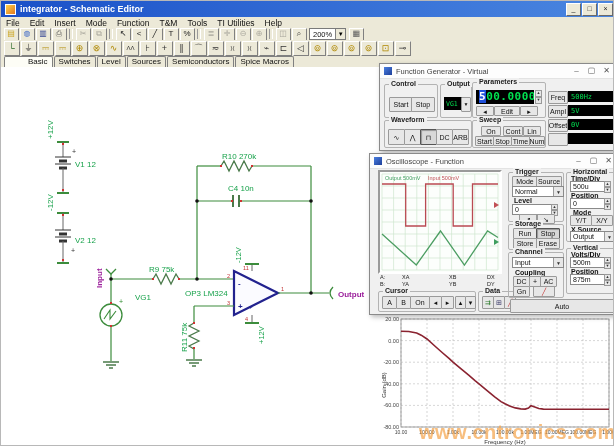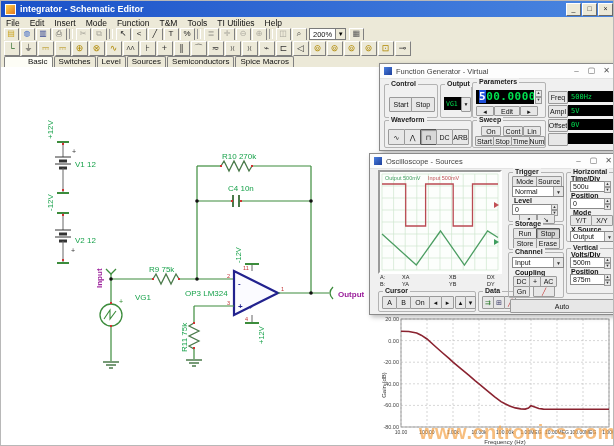--- a/index.html
+++ b/index.html
@@ -350,21 +350,21 @@
           <div class="btn" style="left: 168px; top: 55px; width: 18px; height: 11px;">Offset</div>
           <div class="lcd" style="left: 188px; top: 55px; width: 42px; height: 11px; font-size: 7px; padding-left: 3px;">0V</div>
           <div class="btn" style="left: 168px; top: 69px; width: 18px; height: 11px;"></div>
           <div class="lcd" style="left: 188px; top: 69px; width: 42px; height: 11px; font-size: 7px; padding-left: 3px;"></div>
         </div>
     </div>
 
     <div class="iwin" id="scope-win" style="left:368px;top:86px;width:246px;height:160px;">
       <div class="ititle">
         <div class="iicon"></div>
-        <div class="itext">Oscilloscope - Sources</div>
+        <div class="itext">Oscilloscope - Function</div>
         <div class="ibtns">
           <div class="ibtn">–</div>
           <div class="ibtn">▢</div>
           <div class="ibtn">✕</div>
         </div>
       </div>
       <div id="scope-screen">
         <svg id="scope-svg" width="120" height="100">
             <line x1="2" y1="2" x2="2" y2="98" stroke="#cfe6cf" stroke-width="0.7"></line>
             <line x1="13.6" y1="2" x2="13.6" y2="98" stroke="#cfe6cf" stroke-width="0.7"></line>

